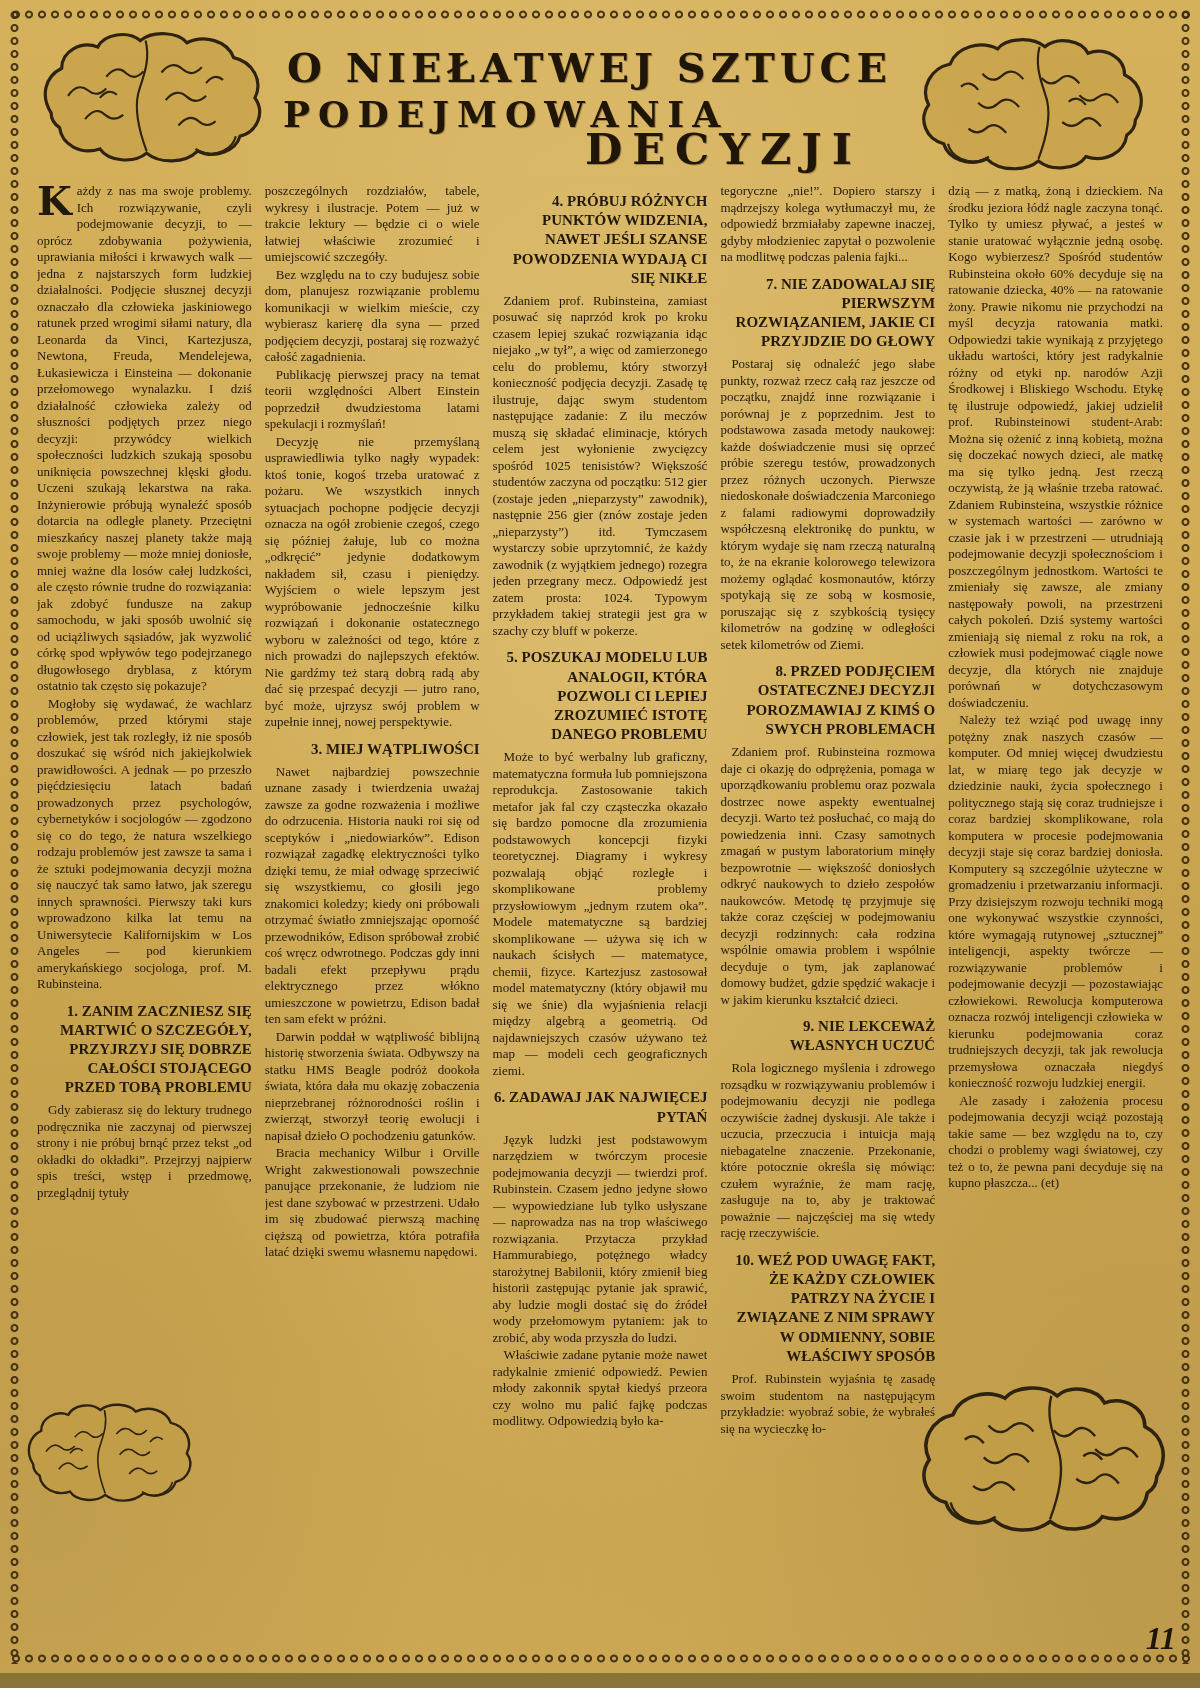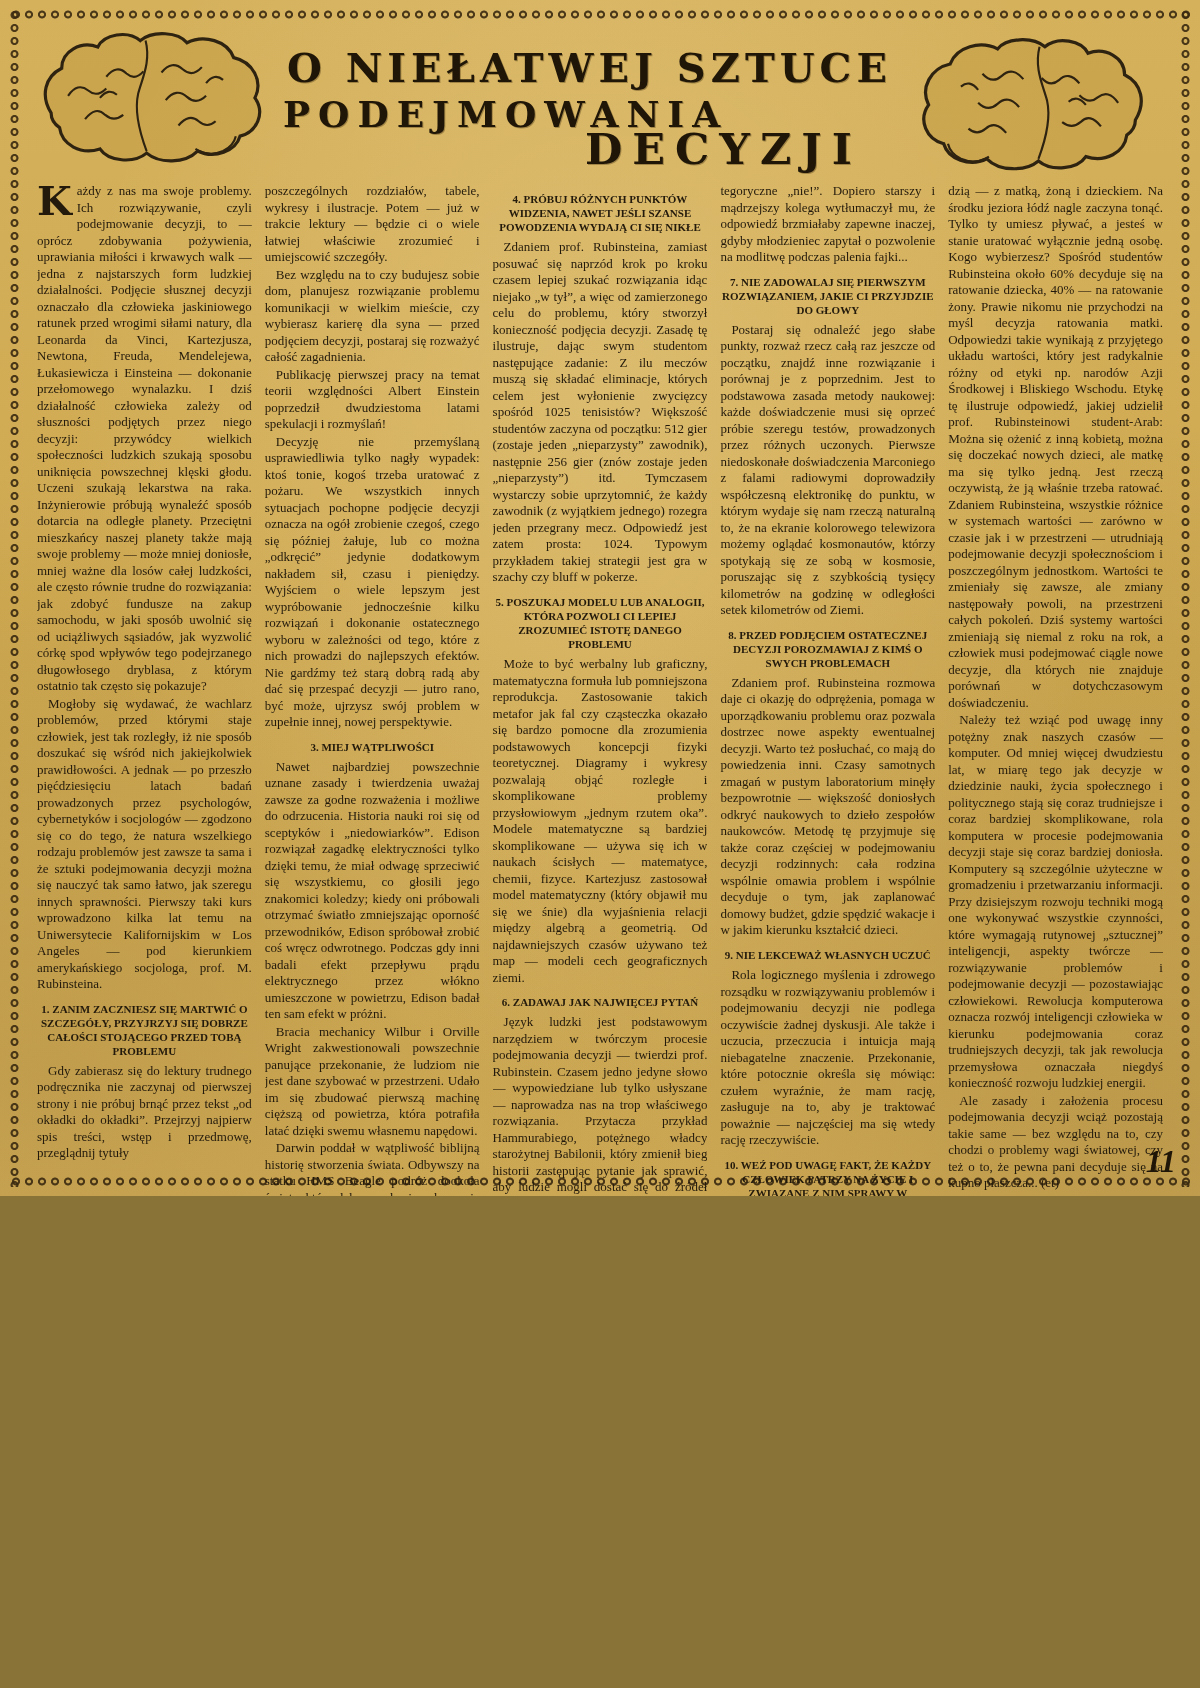--- a/index.html
+++ b/index.html
@@ -4,21 +4,21 @@
 <style>
   * { box-sizing: border-box; margin: 0; padding: 0; }
   html, body { width: 1200px; }
   body {
     font-family: "Liberation Serif", serif;
     background: #8a7336;
   }
   .page {
     position: relative;
     width: 1200px;
-    height: 1196px;
+    height: 1673px;
     overflow: hidden;
     color: #231a0c;
     background-color: #d1ac55;
     background-image:
       radial-gradient(ellipse at 50% 35%, rgba(255,242,200,0.22), rgba(255,242,200,0) 62%),
       radial-gradient(ellipse at 95% 95%, rgba(90,65,20,0.18), rgba(90,65,20,0) 45%),
       radial-gradient(ellipse at 4% 90%, rgba(90,65,20,0.15), rgba(90,65,20,0) 40%),
       linear-gradient(180deg, #d5b15c, #cfa951 55%, #d3ae58);
   }
 
@@ -70,22 +70,22 @@
     overflow: hidden;
     font-size: 13px;
     line-height: 1.27;
     text-align: justify;
     hyphens: auto;
   }
   .col p { margin: 0 0 1px; text-indent: 11px; }
   .col p.cont { text-indent: 0; }
   .col p.lead { text-indent: 0; }
   .col h3 {
-    font-size: 11px; line-height: 1.28;
-    font-weight: bold; text-align: center;
+    font-size: 15px; line-height: 1.28;
+    font-weight: bold; text-align: right;
     margin: 9px 0 5px;
   }
   .dropcap {
     float: left;
     font-family: "DejaVu Serif", serif;
     font-size: 40px; line-height: 32px;
     font-weight: bold;
     padding: 2px 5px 0 0;
   }
 
@@ -145,22 +145,22 @@
         <h3>1. ZANIM ZACZNIESZ SIĘ MARTWIĆ O SZCZEGÓŁY, PRZYJRZYJ SIĘ DOBRZE CAŁOŚCI STOJĄCEGO PRZED TOBĄ PROBLEMU</h3>
         <p>Gdy zabierasz się do lektury trudnego podręcznika nie zaczynaj od pierwszej strony i nie próbuj brnąć przez tekst „od okładki do okładki”. Przejrzyj najpierw spis treści, wstęp i przedmowę, przeglądnij tytuły</p>
       </div>
       <div class="col">
         <p class="cont">poszczególnych rozdziałów, tabele, wykresy i ilustracje. Potem — już w trakcie lektury — będzie ci o wiele łatwiej właściwie zrozumieć i umiejscowić szczegóły.</p>
         <p>Bez względu na to czy budujesz sobie dom, planujesz rozwiązanie problemu komunikacji w wielkim mieście, czy wybierasz karierę dla syna — przed podjęciem decyzji, postaraj się rozważyć całość zagadnienia.</p>
         <p>Publikację pierwszej pracy na temat teorii względności Albert Einstein poprzedził dwudziestoma latami spekulacji i rozmyślań!</p>
         <p>Decyzję nie przemyślaną usprawiedliwia tylko nagły wypadek: ktoś tonie, kogoś trzeba uratować z pożaru. We wszystkich innych sytuacjach pochopne podjęcie decyzji oznacza na ogół zrobienie czegoś, czego się później żałuje, lub co można „odkręcić” jedynie dodatkowym nakładem sił, czasu i pieniędzy. Wyjściem o wiele lepszym jest wypróbowanie jednocześnie kilku rozwiązań i dokonanie ostatecznego wyboru w zależności od tego, które z nich prowadzi do najlepszych efektów. Nie gardźmy też starą dobrą radą aby dać się przespać decyzji — jutro rano, być może, ujrzysz swój problem w zupełnie innej, nowej perspektywie.</p>
         <h3>3. MIEJ WĄTPLIWOŚCI</h3>
         <p>Nawet najbardziej powszechnie uznane zasady i twierdzenia uważaj zawsze za godne rozważenia i możliwe do odrzucenia. Historia nauki roi się od sceptyków i „niedowiarków”. Edison rozwiązał zagadkę elektryczności tylko dzięki temu, że miał odwagę sprzeciwić się wszystkiemu, co głosili jego znakomici koledzy; kiedy oni próbowali otrzymać światło zmniejszając oporność przewodników, Edison spróbował zrobić coś wręcz odwrotnego. Podczas gdy inni badali efekt przepływu prądu elektrycznego przez włókno umieszczone w powietrzu, Edison badał ten sam efekt w próżni.</p>
+        <p>Darwin poddał w wątpliwość biblijną historię stworzenia świata. Odbywszy na statku HMS Beagle podróż dookoła świata, która dała mu okazję zobaczenia nieprzebranej różnorodności roślin i zwierząt, stworzył teorię ewolucji i napisał dzieło O pochodzeniu gatunków.</p>
         <p>Bracia mechanicy Wilbur i Orville Wright zakwestionowali powszechnie panujące przekonanie, że ludziom nie jest dane szybować w przestrzeni. Udało im się zbudować pierwszą machinę cięższą od powietrza, która potrafiła latać dzięki swemu własnemu napędowi.</p>
-        <p>Darwin poddał w wątpliwość biblijną historię stworzenia świata. Odbywszy na statku HMS Beagle podróż dookoła świata, która dała mu okazję zobaczenia nieprzebranej różnorodności roślin i zwierząt, stworzył teorię ewolucji i napisał dzieło O pochodzeniu gatunków.</p>
       </div>
       <div class="col">
         <h3>4. PRÓBUJ RÓŻNYCH PUNKTÓW WIDZENIA, NAWET JEŚLI SZANSE POWODZENIA WYDAJĄ CI SIĘ NIKŁE</h3>
         <p>Zdaniem prof. Rubinsteina, zamiast posuwać się naprzód krok po kroku czasem lepiej szukać rozwiązania idąc niejako „w tył”, a więc od zamierzonego celu do problemu, który stworzył konieczność podjęcia decyzji. Zasadę tę ilustruje, dając swym studentom następujące zadanie: Z ilu meczów muszą się składać eliminacje, których celem jest wyłonienie zwycięzcy spośród 1025 tenisistów? Większość studentów zaczyna od początku: 512 gier (zostaje jeden „nieparzysty” zawodnik), następnie 256 gier (znów zostaje jeden „nieparzysty”) itd. Tymczasem wystarczy sobie uprzytomnić, że każdy zawodnik (z wyjątkiem jednego) rozegra jeden przegrany mecz. Odpowiedź jest zatem prosta: 1024. Typowym przykładem takiej strategii jest gra w szachy czy bluff w pokerze.</p>
         <h3>5. POSZUKAJ MODELU LUB ANALOGII, KTÓRA POZWOLI CI LEPIEJ ZROZUMIEĆ ISTOTĘ DANEGO PROBLEMU</h3>
         <p>Może to być werbalny lub graficzny, matematyczna formuła lub pomniejszona reprodukcja. Zastosowanie takich metafor jak fal czy cząsteczka okazało się bardzo pomocne dla zrozumienia podstawowych koncepcji fizyki teoretycznej. Diagramy i wykresy pozwalają objąć rozległe i skomplikowane problemy przysłowiowym „jednym rzutem oka”. Modele matematyczne są bardziej skomplikowane — używa się ich w naukach ścisłych — matematyce, chemii, fizyce. Kartezjusz zastosował model matematyczny (który objawił mu się we śnie) dla wyjaśnienia relacji między algebrą a geometrią. Od najdawniejszych czasów używano też map — modeli cech geograficznych ziemi.</p>
         <h3>6. ZADAWAJ JAK NAJWIĘCEJ PYTAŃ</h3>
         <p>Język ludzki jest podstawowym narzędziem w twórczym procesie podejmowania decyzji — twierdzi prof. Rubinstein. Czasem jedno jedyne słowo — wypowiedziane lub tylko usłyszane — naprowadza nas na trop właściwego rozwiązania. Przytacza przykład Hammurabiego, potężnego władcy starożytnej Babilonii, który zmienił bieg historii zastępując pytanie jak sprawić, aby ludzie mogli dostać się do źródeł wody przełomowym pytaniem: jak to zrobić, aby woda przyszła do ludzi.</p>
         <p>Właściwie zadane pytanie może nawet radykalnie zmienić odpowiedź. Pewien młody zakonnik spytał kiedyś przeora czy wolno mu palić fajkę podczas modlitwy. Odpowiedzią było ka-</p>
       </div>

